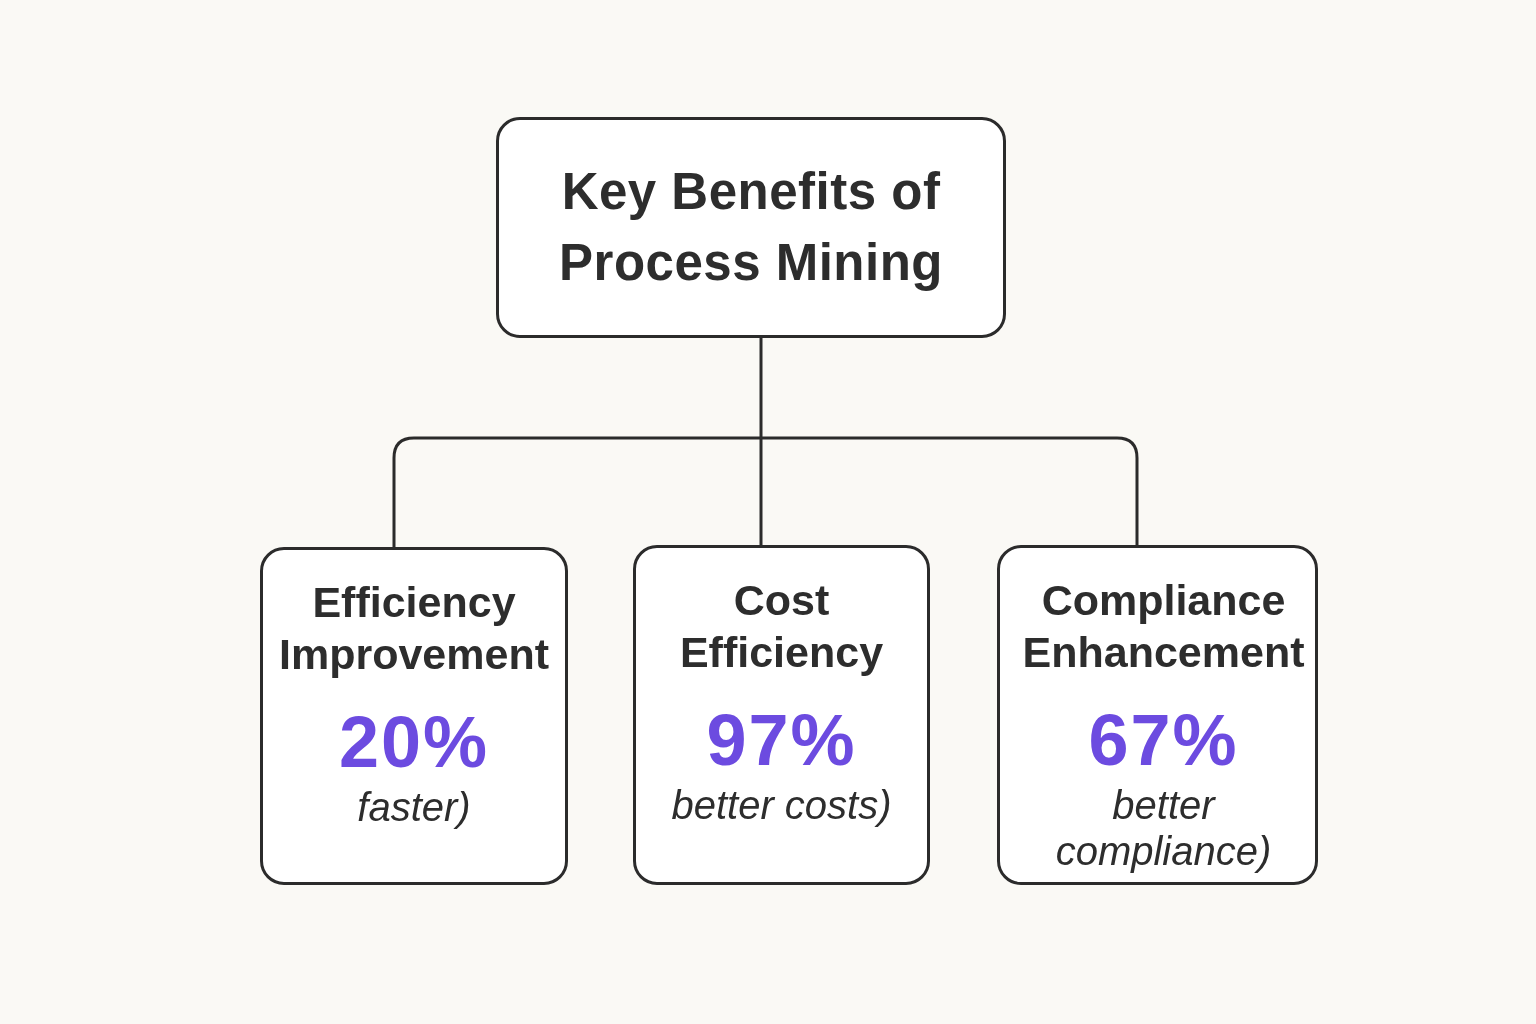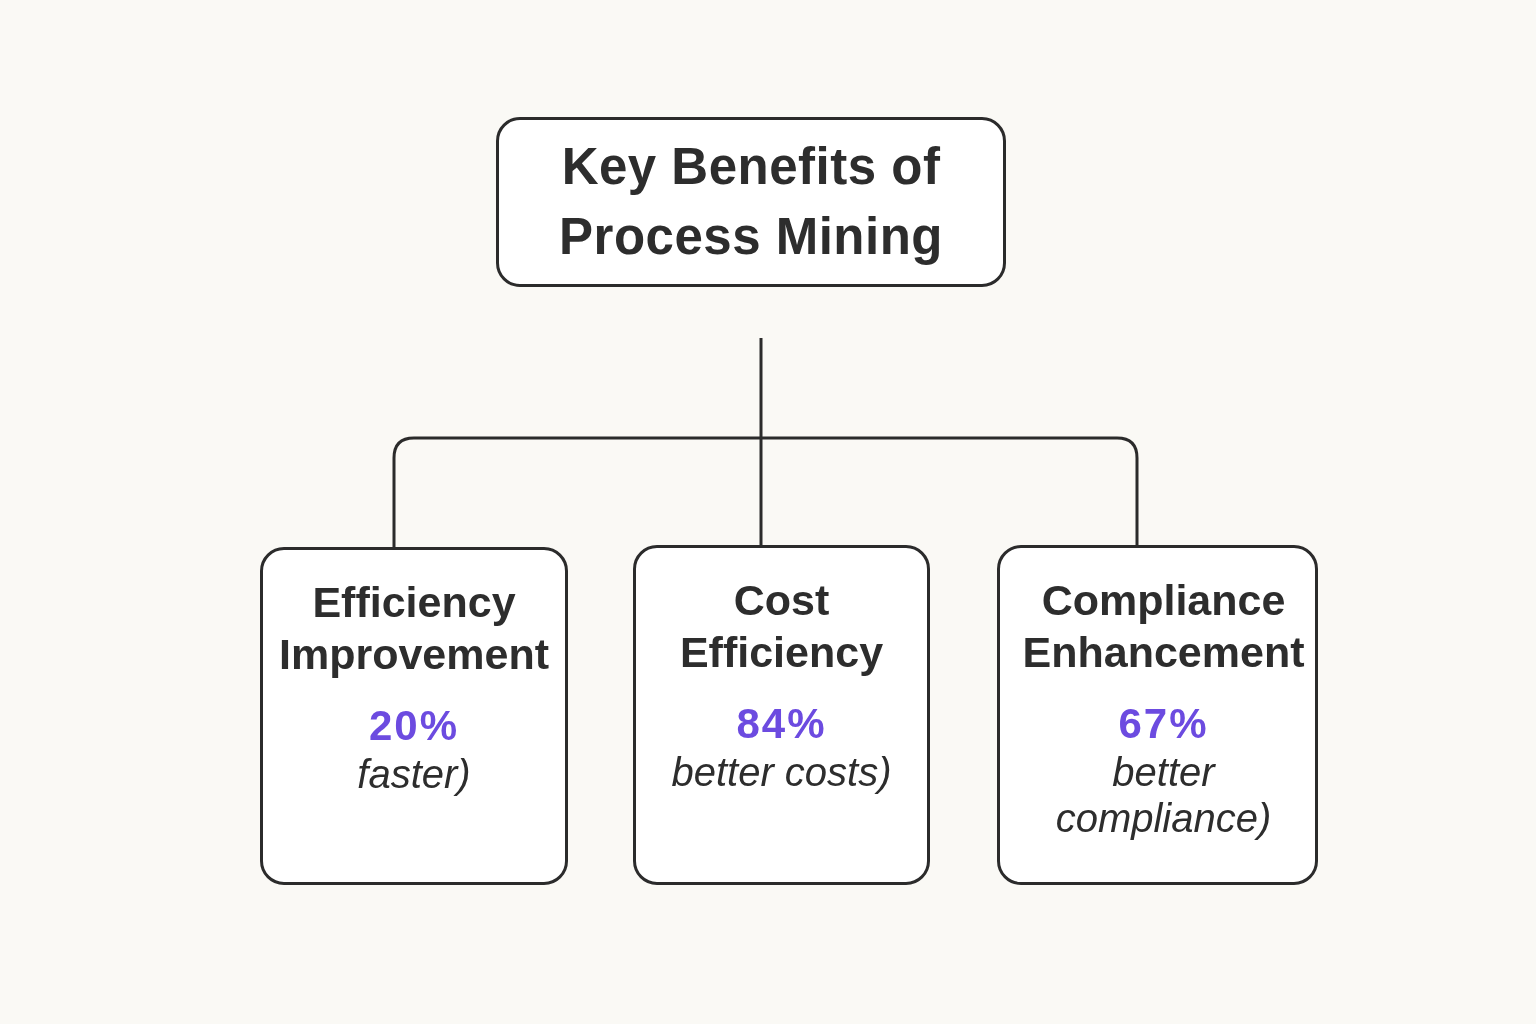--- a/index.html
+++ b/index.html
@@ -28,21 +28,21 @@
     position:absolute;
     background:var(--fill);
     border:3px solid var(--ink);
     border-radius:24px;
     display:flex;
     flex-direction:column;
     align-items:center;
     text-align:center;
   }
   .node-root{
-    left:496px;top:117px;width:510px;height:170px;
+    left:496px;top:117px;width:510px;height:221px;
     justify-content:center;
   }
   .root-title{
     font-size:51px;
     font-weight:700;
     line-height:1.38;
     letter-spacing:0.5px;
     color:#2D2D2D;
     max-width:430px;
   }
@@ -54,21 +54,21 @@
   .node-cost{left:613px;top:545px;width:297px;height:340px;}
   .node-compliance{left:977px;top:545px;width:321px;height:340px;padding-left:20px;}
   .child-title{
     font-size:43px;
     font-weight:700;
     line-height:1.22;
     color:#2D2D2D;
   }
   .child-value{
     margin-top:22px;
-    font-size:42px;
+    font-size:72px;
     font-weight:700;
     letter-spacing:2px;
     color:var(--accent);
     line-height:1.1;
   }
   .child-caption{
     margin-top:2px;
     font-size:40px;
     font-weight:400;
     line-height:1.15;
@@ -94,21 +94,21 @@
   </div>
 
   <div class="node node-child node-efficiency">
     <div class="child-title">Efficiency Improvement</div>
     <div class="child-value">20%</div>
     <div class="child-caption">faster)</div>
   </div>
 
   <div class="node node-child node-cost">
     <div class="child-title">Cost Efficiency</div>
-    <div class="child-value">84%</div>
+    <div class="child-value">97%</div>
     <div class="child-caption">better costs)</div>
   </div>
 
   <div class="node node-child node-compliance">
     <div class="child-title">Compliance Enhancement</div>
     <div class="child-value">67%</div>
     <div class="child-caption">better compliance)</div>
   </div>
 
 </div>

